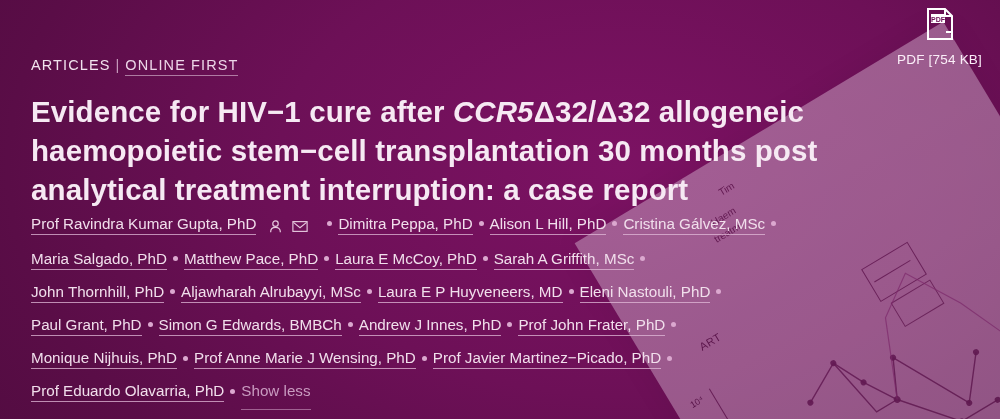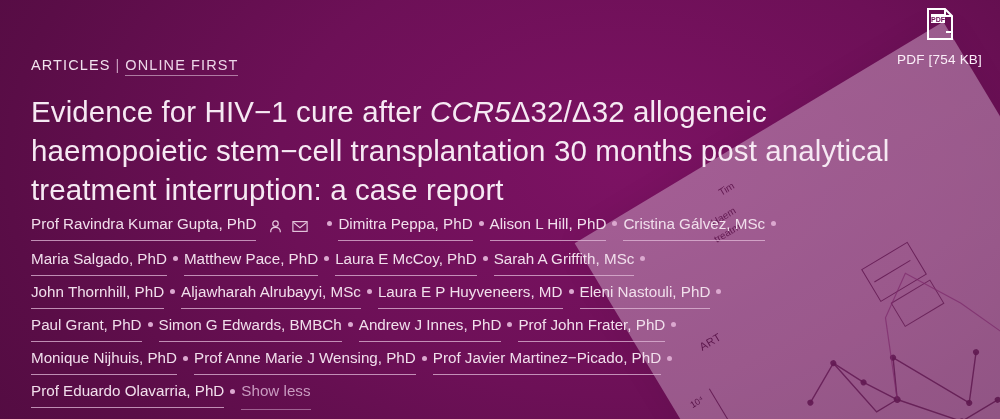--- a/index.html
+++ b/index.html
@@ -47,32 +47,32 @@
     padding-bottom:2px;
   }
   .pdf-wrap{
     position:absolute;right:18px;top:8px;text-align:center;color:#ffffff;
   }
   .pdf-icon{display:block;margin:0 auto 6px auto;}
   .pdf-label{font-size:13.5px;color:#fbeef8;letter-spacing:.2px;}
 
   .title{
     position:absolute;left:31px;top:72px;width:890px;
-    color:#f6e9f3;font-size:29.5px;line-height:39px;font-weight:400;
+    color:#f6e9f3;font-size:29.5px;line-height:39px;font-weight:700;
     letter-spacing:.1px;
   }
   .title i{font-style:italic;}
 
   .authors{
     position:absolute;left:31px;top:207px;width:880px;
     font-size:15.2px;line-height:33.2px;color:#f1dfec;
   }
   .au{
     border-bottom:1px solid rgba(226,185,216,.75);
-    padding-bottom:8px;white-space:nowrap;
+    padding-bottom:2px;white-space:nowrap;
   }
   .dot{
     display:inline-block;width:5px;height:5px;border-radius:50%;
     background:#dba8cf;vertical-align:middle;margin:0 6px 2px 6px;
   }
   .icons{display:inline-block;vertical-align:middle;margin:0 4px 0 12px;}
   .icons svg{vertical-align:middle;margin-right:9px;}
   .showless{
     color:#c99bc0;border-bottom:1px solid rgba(201,155,192,.6);
     padding-bottom:10px;white-space:nowrap;

